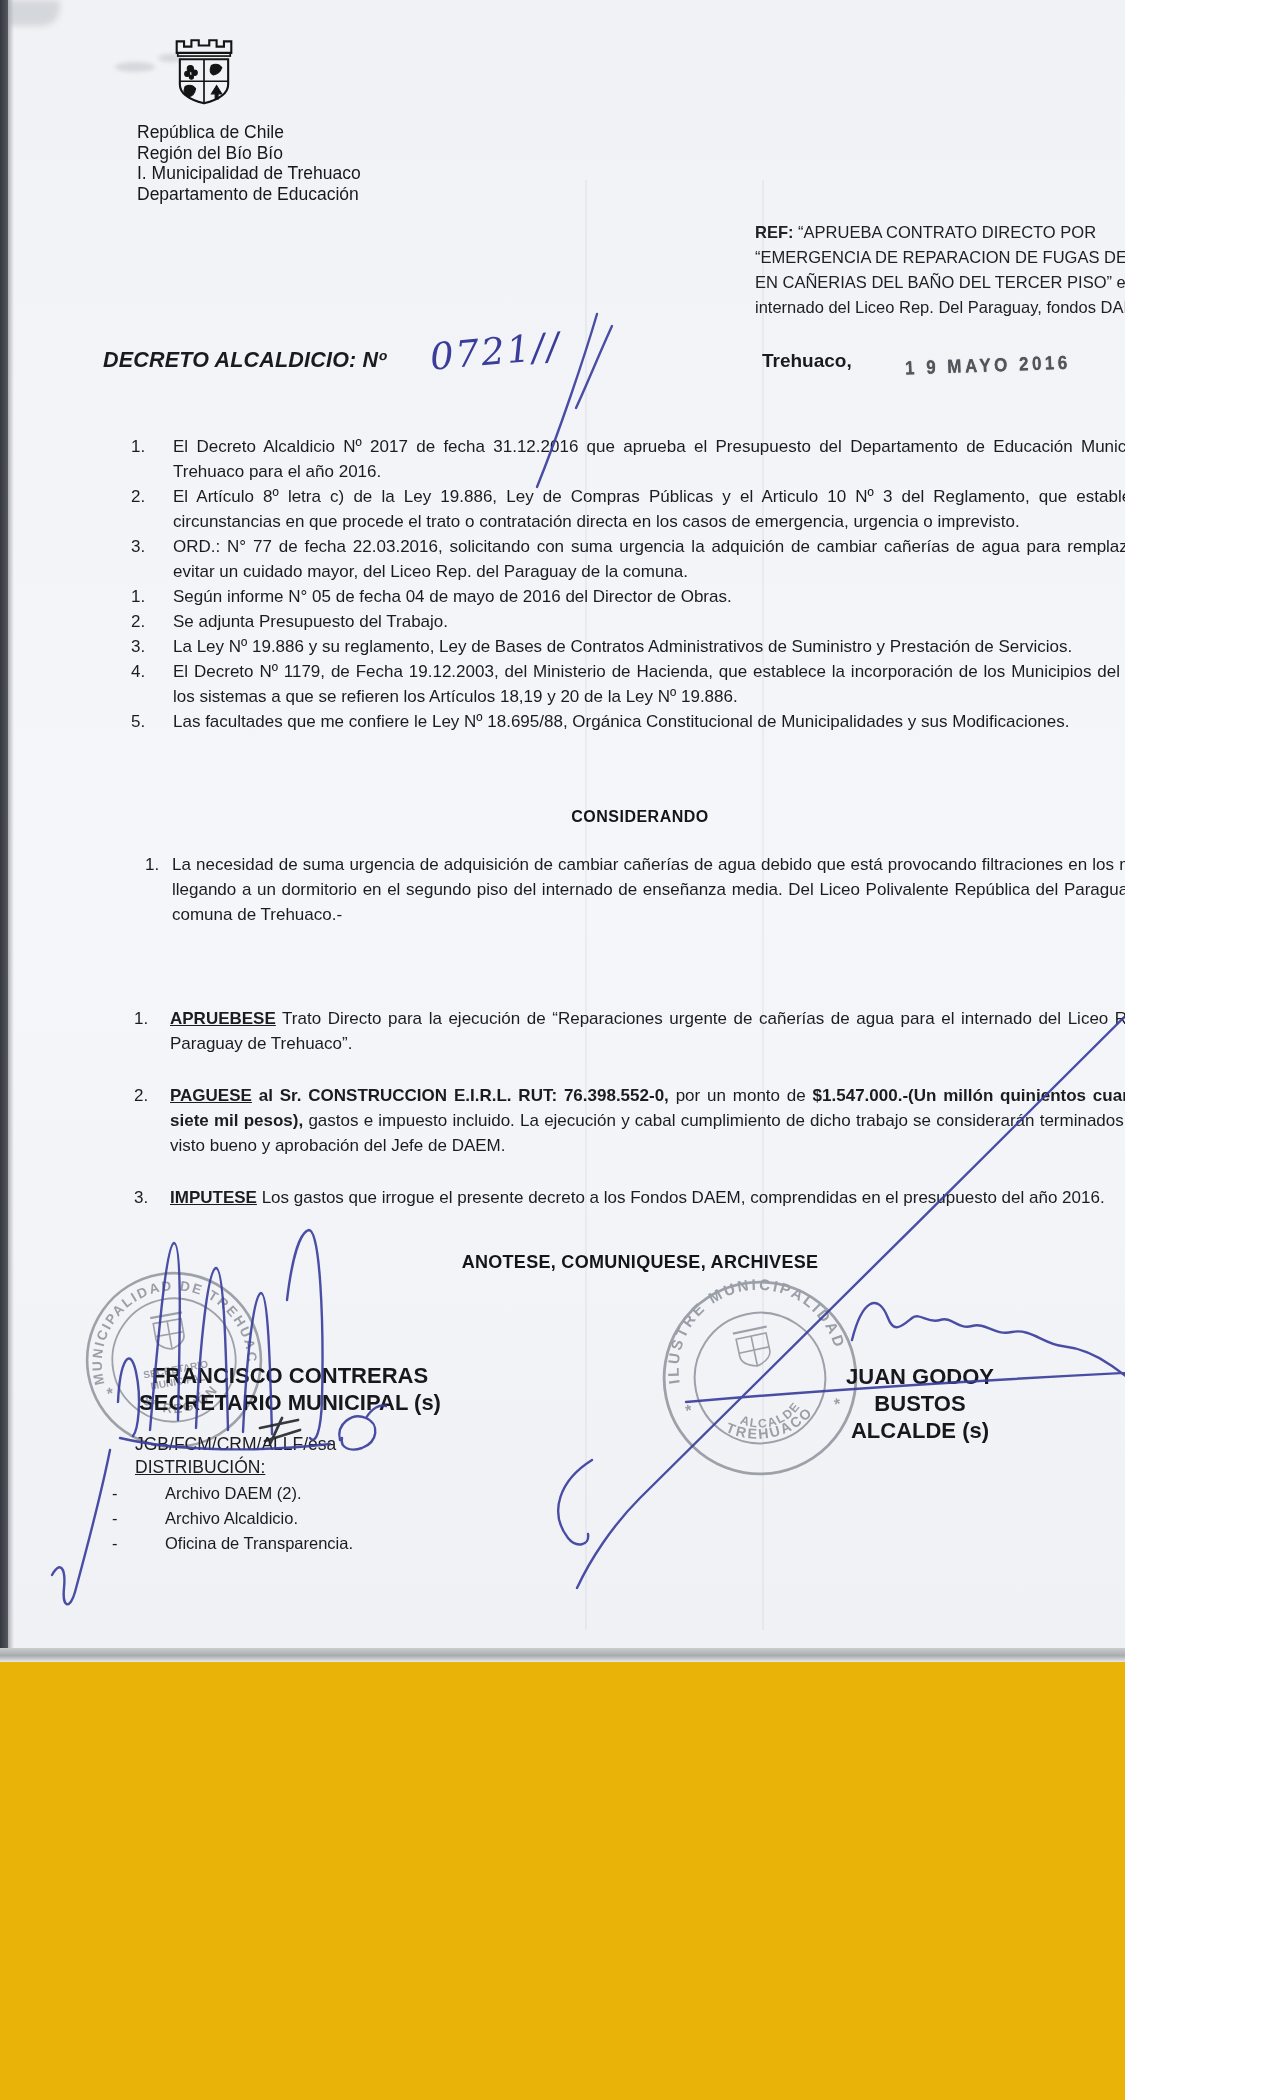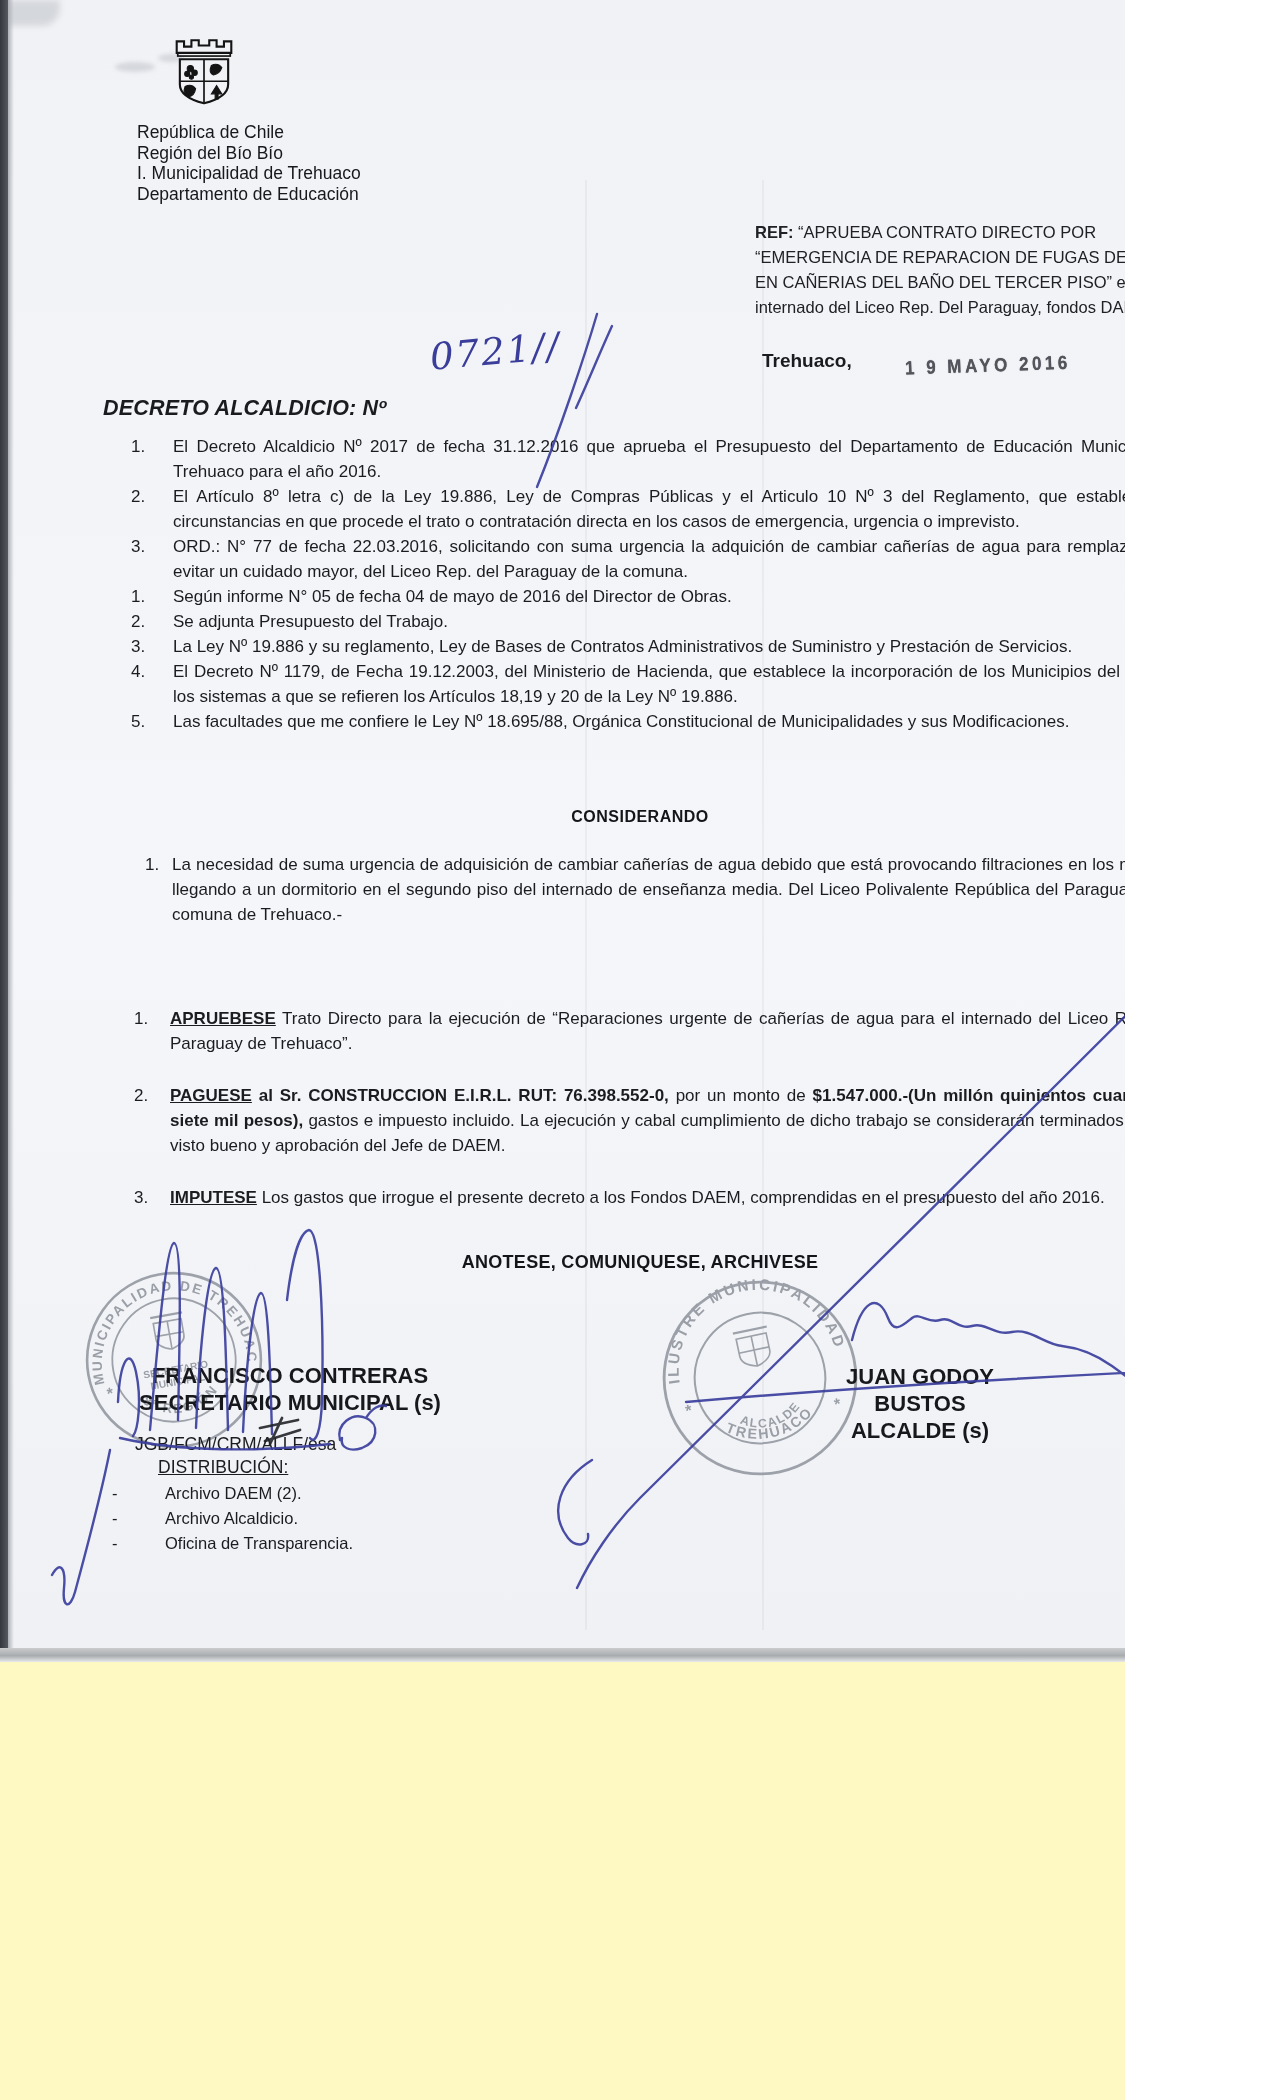--- a/index.html
+++ b/index.html
@@ -1,16 +1,16 @@
 <!DOCTYPE html>
 <html><head>
 <meta charset="utf-8">
 <style>
   html,body{margin:0;padding:0;background:#ffffff;}
-  .page{position:relative;width:1125px;height:2100px;background:#fef9c3;overflow:hidden;
+  .page{position:relative;width:1125px;height:2100px;background:#eab308;overflow:hidden;
         font-family:"Liberation Sans",sans-serif;color:#1c1d20;}
   
   .paper{position:absolute;left:8px;top:0;width:1267px;height:1652px;
          background:linear-gradient(180deg,#f1f2f6 0%,#f5f6f9 55%,#f0f1f4 100%);}
   .edge-left{position:absolute;left:0;top:0;width:8px;height:1656px;
              background:linear-gradient(90deg,#34383e,#55595f);}
   .edge-left2{position:absolute;left:8px;top:0;width:6px;height:1656px;
               background:linear-gradient(90deg,#aeb2b8,rgba(240,241,244,0));}
   .edge-bottom{position:absolute;left:0;top:1648px;width:1275px;height:14px;
                background:linear-gradient(180deg,#caccce,#a9acae 55%,#e7e8ea);filter:blur(.4px);}
@@ -22,21 +22,21 @@
   
   .crest{position:absolute;left:168px;top:34px;}
   .hdr{position:absolute;left:137px;top:122px;font-size:17.5px;line-height:20.5px;color:#17181b;}
 
   
   .ref{position:absolute;left:755px;top:220px;width:424px;font-size:16.5px;line-height:25px;color:#202125;}
   .ref b{font-weight:700;}
 
   
   .decree-line{position:absolute;left:103px;top:348px;font-size:21.5px;font-weight:700;font-style:italic;
-               letter-spacing:.2px;color:#1a1b1e;margin-top:48px;}
+               letter-spacing:.2px;color:#1a1b1e;}
   .hand-number{position:absolute;left:430px;top:330px;font-family:"DejaVu Serif",serif;font-style:italic;
                font-size:37px;color:#3a3d99;transform:rotate(-5deg);letter-spacing:2px;font-weight:500;}
   .city{position:absolute;left:762px;top:350px;font-size:19px;font-weight:700;color:#1a1b1e;}
   .date-stamp{position:absolute;left:905px;top:356px;font-size:17px;font-weight:700;color:#54555c;
               letter-spacing:3.5px;transform:rotate(-2deg) scaleY(1.12);white-space:nowrap;
               text-shadow:0 0 .7px #54555c;}
 
   
   .h-center{position:absolute;left:100px;width:1080px;text-align:center;font-weight:700;color:#141518;}
   .h-vistos{top:381px;font-size:19px;letter-spacing:9px;}
@@ -58,21 +58,21 @@
   .kw{font-weight:700;text-decoration:underline;}
   .bseg{font-weight:700;}
 
   
   .sig-name{position:absolute;font-size:22px;font-weight:700;color:#17181b;line-height:27px;}
   .sig-left{left:125px;top:1362px;width:330px;text-align:center;}
   .sig-right{left:800px;top:1363px;width:240px;text-align:center;}
 
   
   .initials{position:absolute;left:135px;top:1434px;font-size:17.5px;color:#1b1c1f;}
-  .dist-label{position:absolute;left:135px;top:1457px;font-size:17.5px;text-decoration:underline;color:#1b1c1f;margin-left:23px;}
+  .dist-label{position:absolute;left:135px;top:1457px;font-size:17.5px;text-decoration:underline;color:#1b1c1f;}
   .dist-list{position:absolute;left:112px;top:1481px;font-size:16.5px;line-height:25px;color:#1b1c1f;}
   .dist-item{display:flex;}
   .dist-item .dash{flex:0 0 53px;}
 
   
   .stamp{position:absolute;opacity:.82;}
   .stamp-left{left:78px;top:1262px;transform:rotate(-10deg);}
   .stamp-right{left:658px;top:1276px;transform:rotate(-12deg);}
   .stamp text{fill:#878c96;font-family:"Liberation Sans",sans-serif;font-weight:700;}
   .stamp .ring{stroke:#8b909a;fill:none;}

